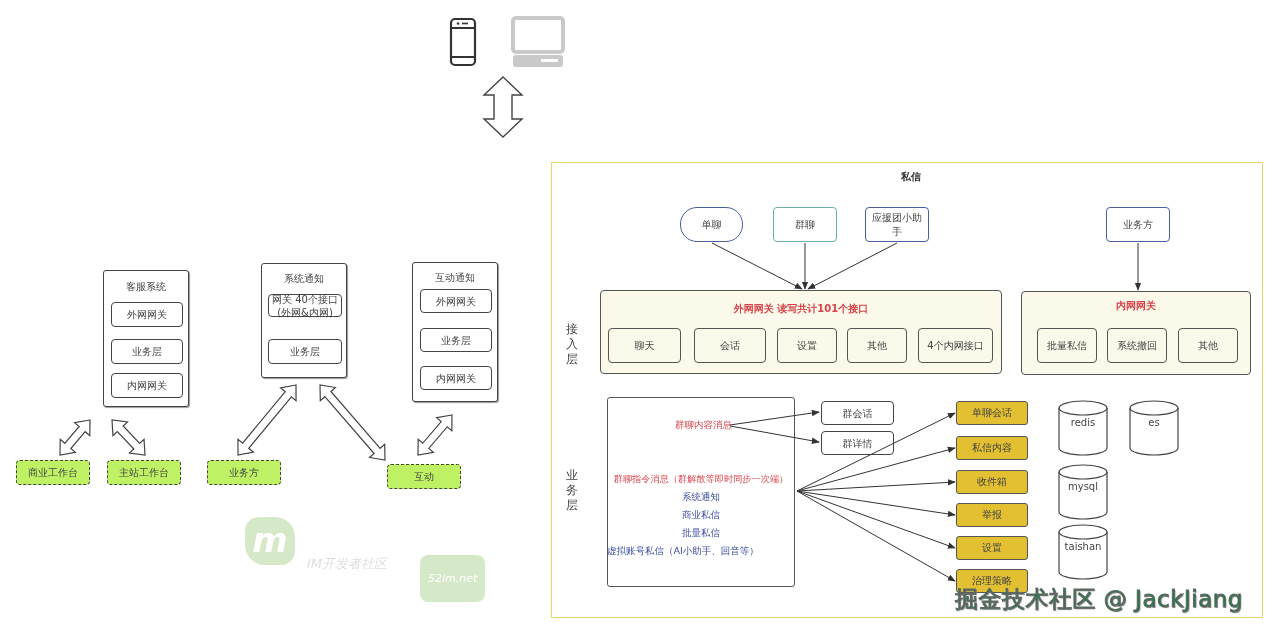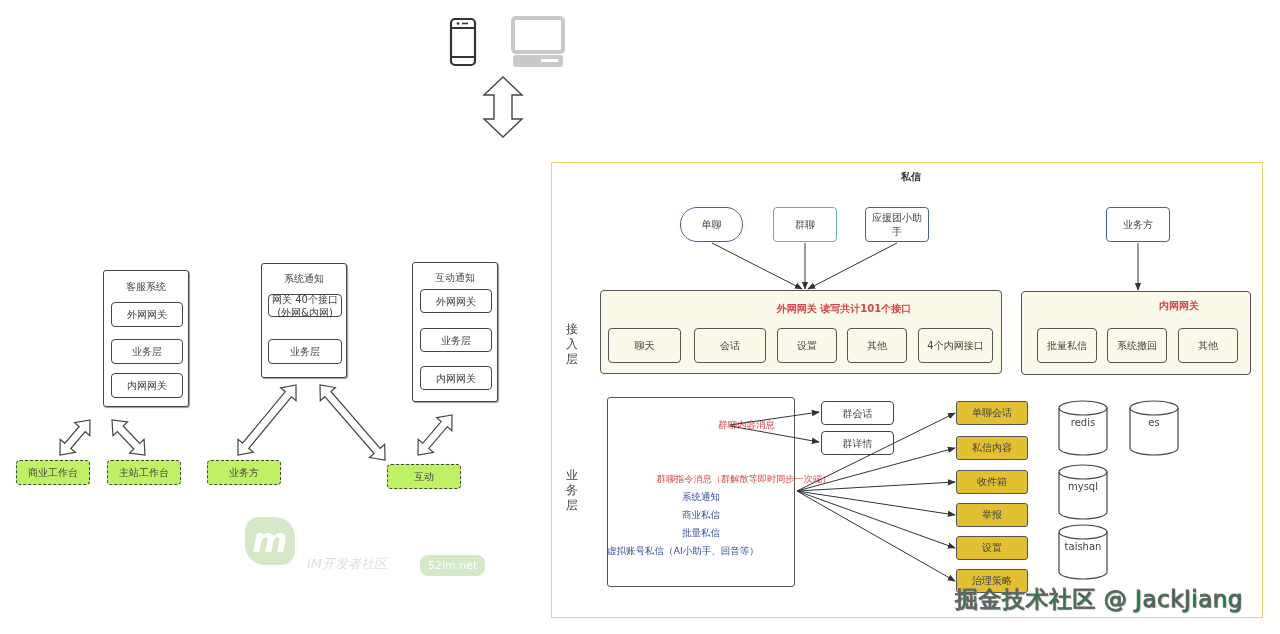--- a/index.html
+++ b/index.html
@@ -9,21 +9,21 @@
   .sys{position:absolute;box-sizing:border-box;border:1.5px solid #444;border-radius:3px;background:#fff;box-shadow:1px 1px 1px #999;}
   .sys-title{position:absolute;left:0;right:0;text-align:center;font-size:10px;color:#444;}
   .dashed{position:absolute;box-sizing:border-box;border:1.5px dashed #444;border-radius:4px;background:#bef264;display:flex;align-items:center;justify-content:center;font-size:10px;color:#444;}
   .panel{position:absolute;box-sizing:border-box;border:1px solid #e8d66a;background:#fff;}
   .cream{position:absolute;box-sizing:border-box;border:1.5px solid #555;border-radius:4px;background:#fbf9ea;}
   .inner{position:absolute;box-sizing:border-box;border:1.5px solid #555;border-radius:4px;background:#fbf9ea;display:flex;align-items:center;justify-content:center;font-size:10px;color:#444;}
   .src{position:absolute;box-sizing:border-box;border:1.5px solid #4a5fa0;border-radius:4px;background:#fff;display:flex;align-items:center;justify-content:center;text-align:center;font-size:10px;color:#444;line-height:1.35;}
   .src.teal{border-color:#6ab0a8;}
   .gold{position:absolute;box-sizing:border-box;border:1.5px solid #555;border-radius:3px;background:#e2c031;display:flex;align-items:center;justify-content:center;font-size:10px;color:#444;}
   .vlabel{position:absolute;font-size:12px;color:#444;width:14px;text-align:center;line-height:15px;}
-  .red{color:#d9434a;padding-left:43px;}
+  .red{color:#d9434a;}
   .blue{color:#3a4ea0;}
   .db{position:absolute;}
   .db-label{position:absolute;left:0;right:0;text-align:center;font-size:10px;color:#444;}
   svg{position:absolute;left:0;top:0;overflow:visible;}
 </style>
 </head>
 <body>
 
 <div class="abs" style="left:449px;top:17px;width:28px;height:50px;">
   <svg width="28" height="50" viewBox="0 0 28 50">
@@ -78,21 +78,21 @@
       <polygon points="112,420 112.95626036241498,435.59120156111373 117.32179679952681,431.4751243489797 133.85748795099076,449.01297860053234 129.49195151387892,453.12905581266637 145,455 144.04373963758502,439.40879843888627 139.67820320047318,443.5248756510203 123.14251204900926,425.98702139946766 127.50804848612108,421.87094418733363"></polygon>
       <polygon points="296,385 280.64357001394046,387.8600800833635 285.26369937937386,391.68818727186544 242.57612813338164,443.20766981013196 237.95599876794827,439.37956262163004 238,455 253.3564299860595,452.1399199166365 248.73630062062614,448.31181272813456 291.42387186661836,396.79233018986804 296.04400123205176,400.62043737836996"></polygon>
       <polygon points="320,385 320.3022756331159,400.61757437765624 324.83641012985487,396.6879911471492 374.1180772078267,453.55145316019355 369.58394271108773,457.4810363907006 385,460 384.69772436688413,444.38242562234376 380.1635898701452,448.3120088528508 330.8819227921734,391.44854683980645 335.4160572889123,387.5189636092994"></polygon>
       <polygon points="452,415 436.60882578125893,417.66678761215815 441.1804616878157,421.5526781327314 422.72402377010866,443.26613450650433 418.1523878635519,439.3802439859311 418,455 433.39117421874107,452.33321238784185 428.8195383121843,448.4473218672686 447.27597622989134,426.73386549349567 451.8476121364481,430.6197560140689"></polygon>
     </g>
 </svg>
 
 <div class="abs" style="left:245px;top:515px;width:260px;height:60px;opacity:0.28;">
   <div class="abs" style="left:0;top:2px;width:50px;height:48px;border-radius:14px 20px 14px 20px;background:#6cb33f;color:#fff;font-size:34px;font-style:italic;font-weight:bold;text-align:center;line-height:46px;">m</div>
   <div class="abs" style="left:62px;top:40px;font-size:13px;font-style:italic;color:#888;">IM开发者社区</div>
-  <div class="abs" style="left:175px;top:40px;font-size:11px;background:#6cb33f;color:#fff;border-radius:8px;padding:4px 8px;">52im.net</div>
+  <div class="abs" style="left:175px;top:40px;font-size:11px;background:#6cb33f;color:#fff;border-radius:8px;padding:17px 8px;font-style:italic;">52im.net</div>
 </div>
 
 <div class="panel" style="left:551px;top:162px;width:712px;height:456px;"></div>
 <div class="abs" style="left:901px;top:170px;font-size:10px;font-weight:bold;color:#333;">私信</div>
 
 <div class="vlabel" style="left:565px;top:322px;white-space:pre-line;">接
 入
 层</div>
 <div class="vlabel" style="left:565px;top:468px;white-space:pre-line;">业
 务

